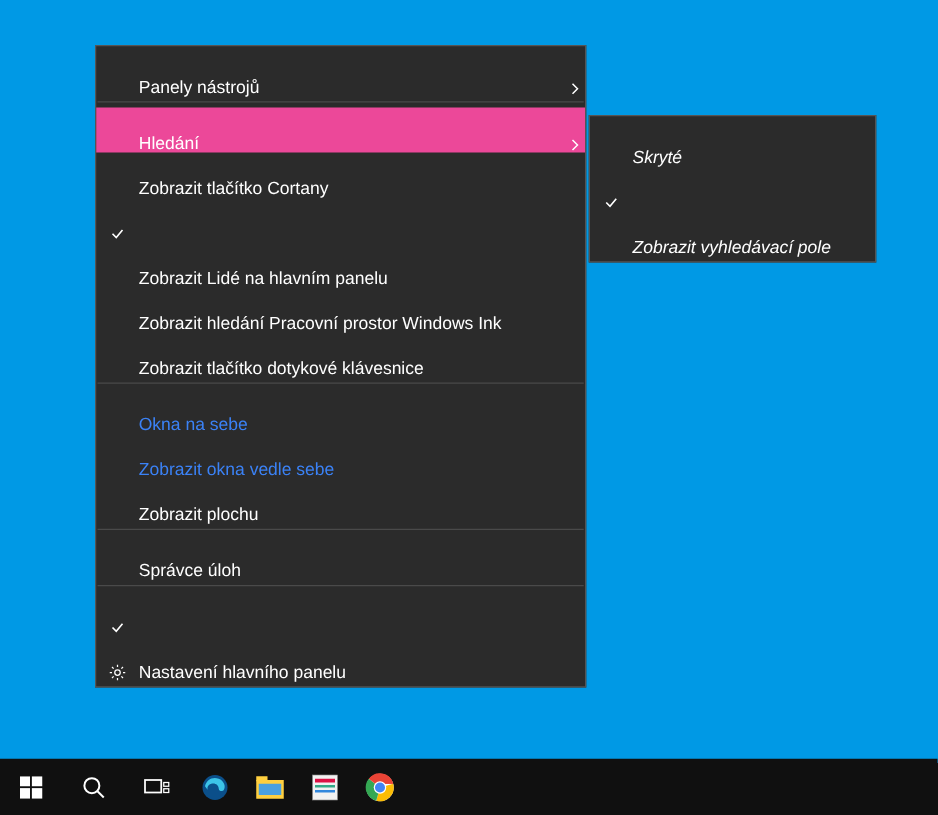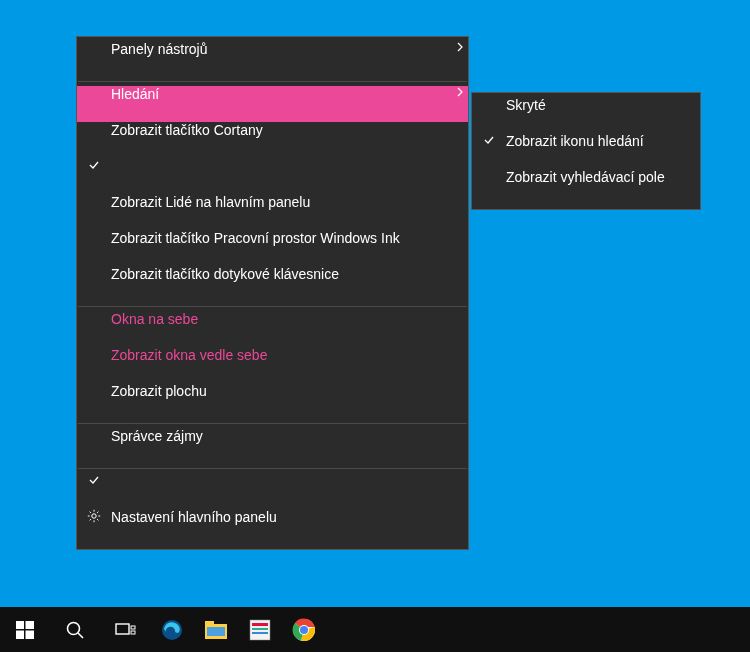--- a/index.html
+++ b/index.html
@@ -28,32 +28,32 @@
       left: 76px;
       top: 36px;
       width: 393px;
       background: #2b2b2b;
       border: 1px solid #555;
       color: #fff;
       padding: 4px 0;
     }
     .menu-item {
       display: flex;
-      align-items: flex-start;
+      align-items: flex-end;
       height: 36px;
       padding-left: 34px;
       padding-right: 2px;
       cursor: default;
       position: relative;
     }
     .menu-item.highlighted {
       background: #ec4899;
     }
     .menu-item.disabled {
-      color: #ec4899;
+      color: #3b82f6;
     }
     .menu-item-label {
       flex: 1;
       font-size: 14px;
       color: inherit;
     }
     .menu-item .check {
       position: absolute;
       left: 10px;
       width: 14px;
@@ -86,20 +86,21 @@
     
     .submenu {
       position: absolute;
       left: 471px;
       top: 92px;
       width: 230px;
       background: #2b2b2b;
       border: 1px solid #555;
       color: #fff;
       padding: 4px 0;
+      font-style: italic;
     }
     
     .taskbar {
       position: absolute;
       left: 0;
       bottom: 0;
       width: 100%;
       height: 45px;
       background: #101010;
       display: flex;
@@ -148,38 +149,38 @@
       <span class="check">
         <svg width="12" height="12" viewBox="0 0 12 12">
             <path d="M2 6 L5 9 L10 3" stroke="#fff" stroke-width="1.3" fill="none"></path>
           </svg>
       </span>
     </div>
     <div class="menu-item">
       <span class="menu-item-label">Zobrazit Lidé na hlavním panelu</span>
     </div>
     <div class="menu-item">
-      <span class="menu-item-label">Zobrazit tlačítko Pracovní prostor Windows Ink</span>
+      <span class="menu-item-label">Zobrazit hledání Pracovní prostor Windows Ink</span>
     </div>
     <div class="menu-item">
       <span class="menu-item-label">Zobrazit tlačítko dotykové klávesnice</span>
     </div>
     <div class="separator"></div>
     <div class="menu-item disabled">
       <span class="menu-item-label">Okna na sebe</span>
     </div>
     <div class="menu-item disabled">
       <span class="menu-item-label">Zobrazit okna vedle sebe</span>
     </div>
     <div class="menu-item">
       <span class="menu-item-label">Zobrazit plochu</span>
     </div>
     <div class="separator"></div>
     <div class="menu-item">
-      <span class="menu-item-label">Správce zájmy</span>
+      <span class="menu-item-label">Správce úloh</span>
     </div>
     <div class="separator"></div>
     <div class="menu-item">
       <span class="check">
         <svg width="12" height="12" viewBox="0 0 12 12">
             <path d="M2 6 L5 9 L10 3" stroke="#fff" stroke-width="1.3" fill="none"></path>
           </svg>
       </span>
     </div>
     <div class="menu-item">
@@ -205,21 +206,20 @@
   <div class="submenu">
     <div class="menu-item">
       <span class="menu-item-label">Skryté</span>
     </div>
     <div class="menu-item">
       <span class="check">
         <svg width="12" height="12" viewBox="0 0 12 12">
             <path d="M2 6 L5 9 L10 3" stroke="#fff" stroke-width="1.3" fill="none"></path>
           </svg>
       </span>
-      <span class="menu-item-label">Zobrazit ikonu hledání</span>
     </div>
     <div class="menu-item">
       <span class="menu-item-label">Zobrazit vyhledávací pole</span>
     </div>
   </div>
 </div>
 
 <div class="taskbar">
   <div class="taskbar-icon">
     <svg width="18" height="18" viewBox="0 0 18 18">

